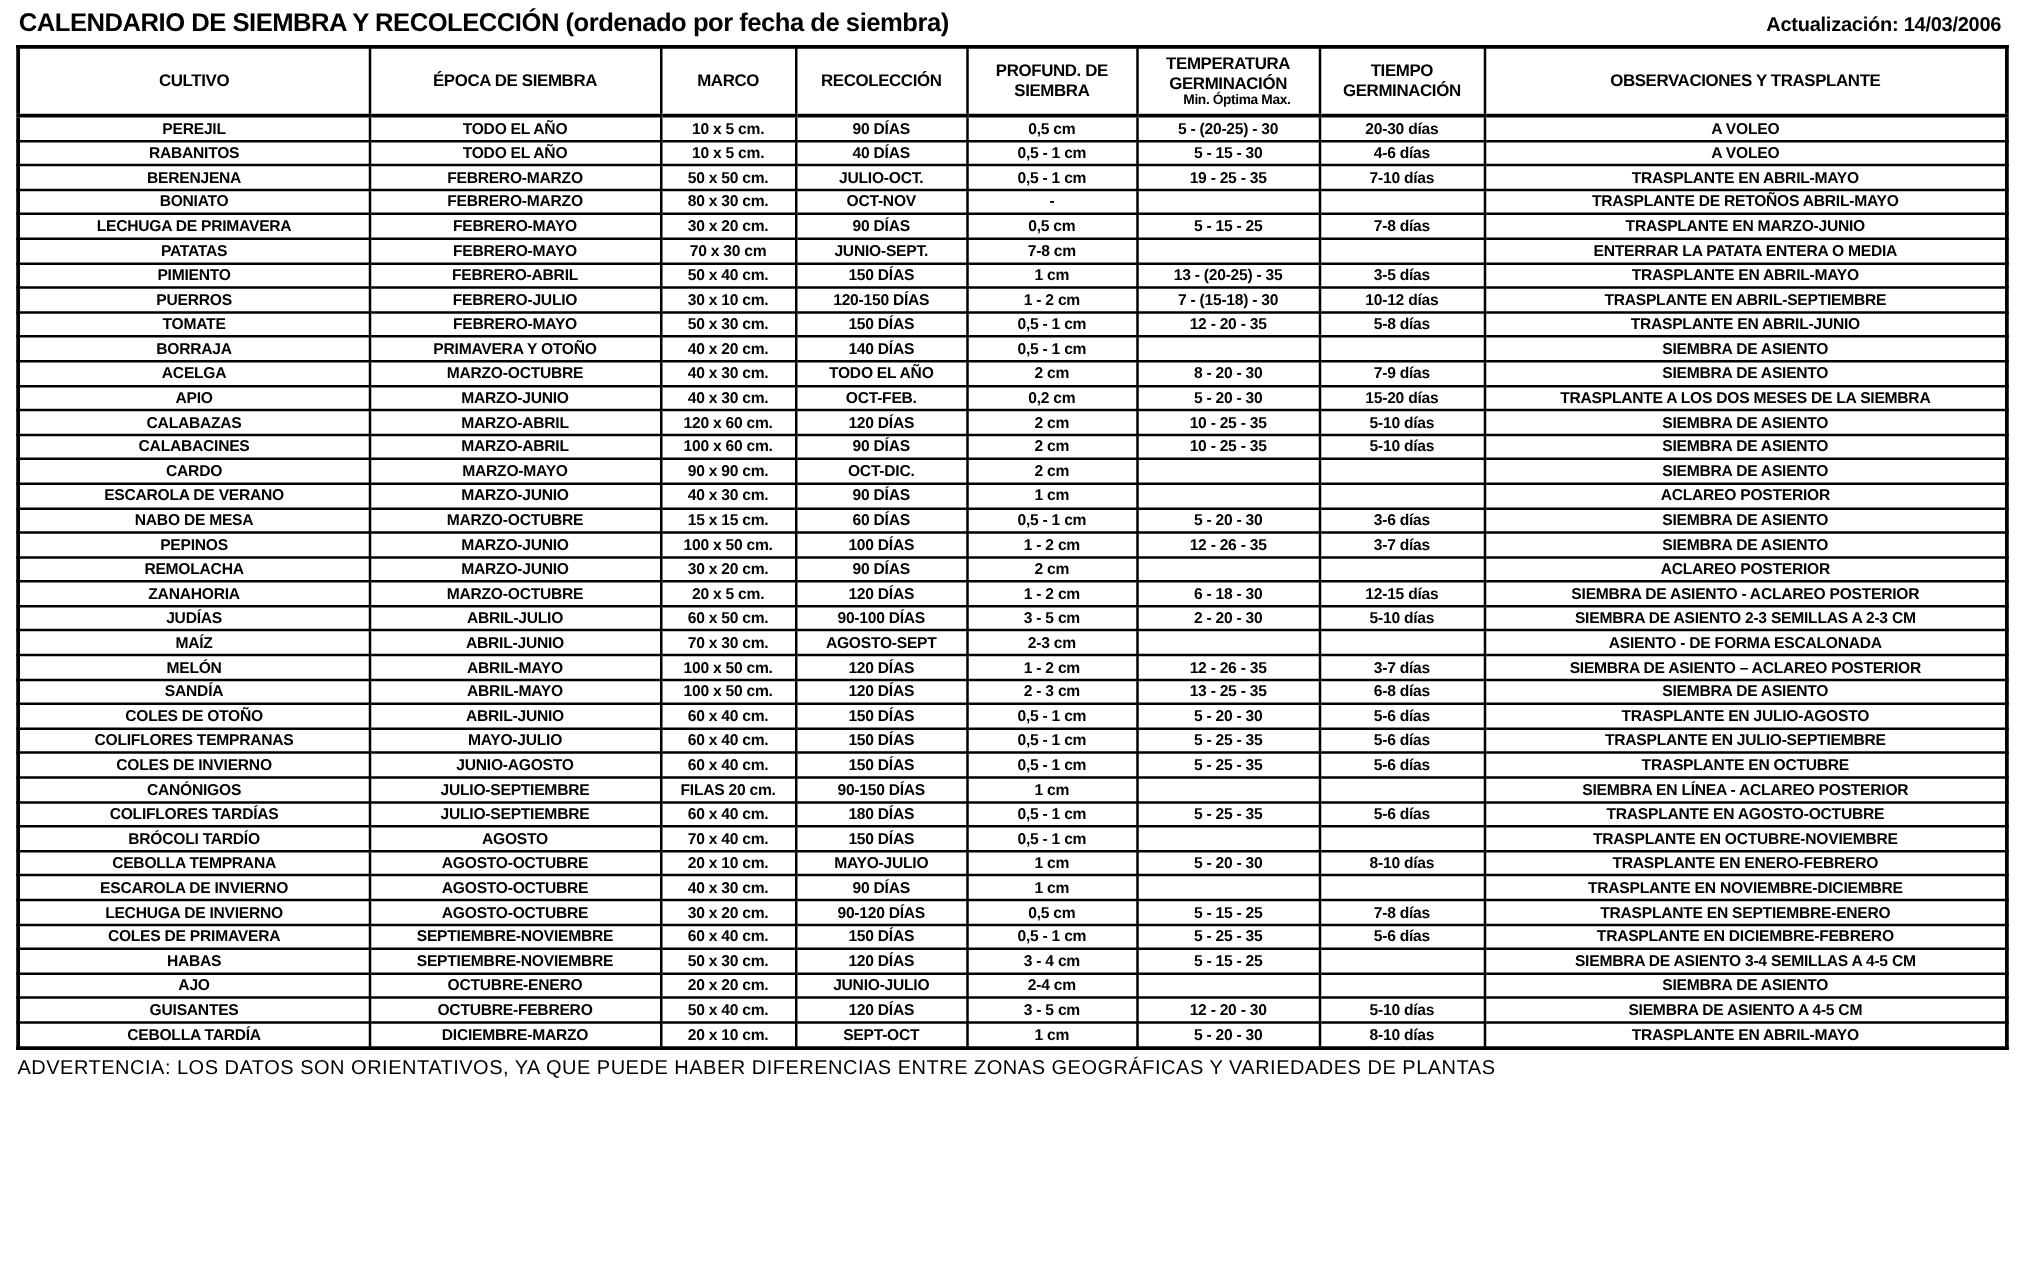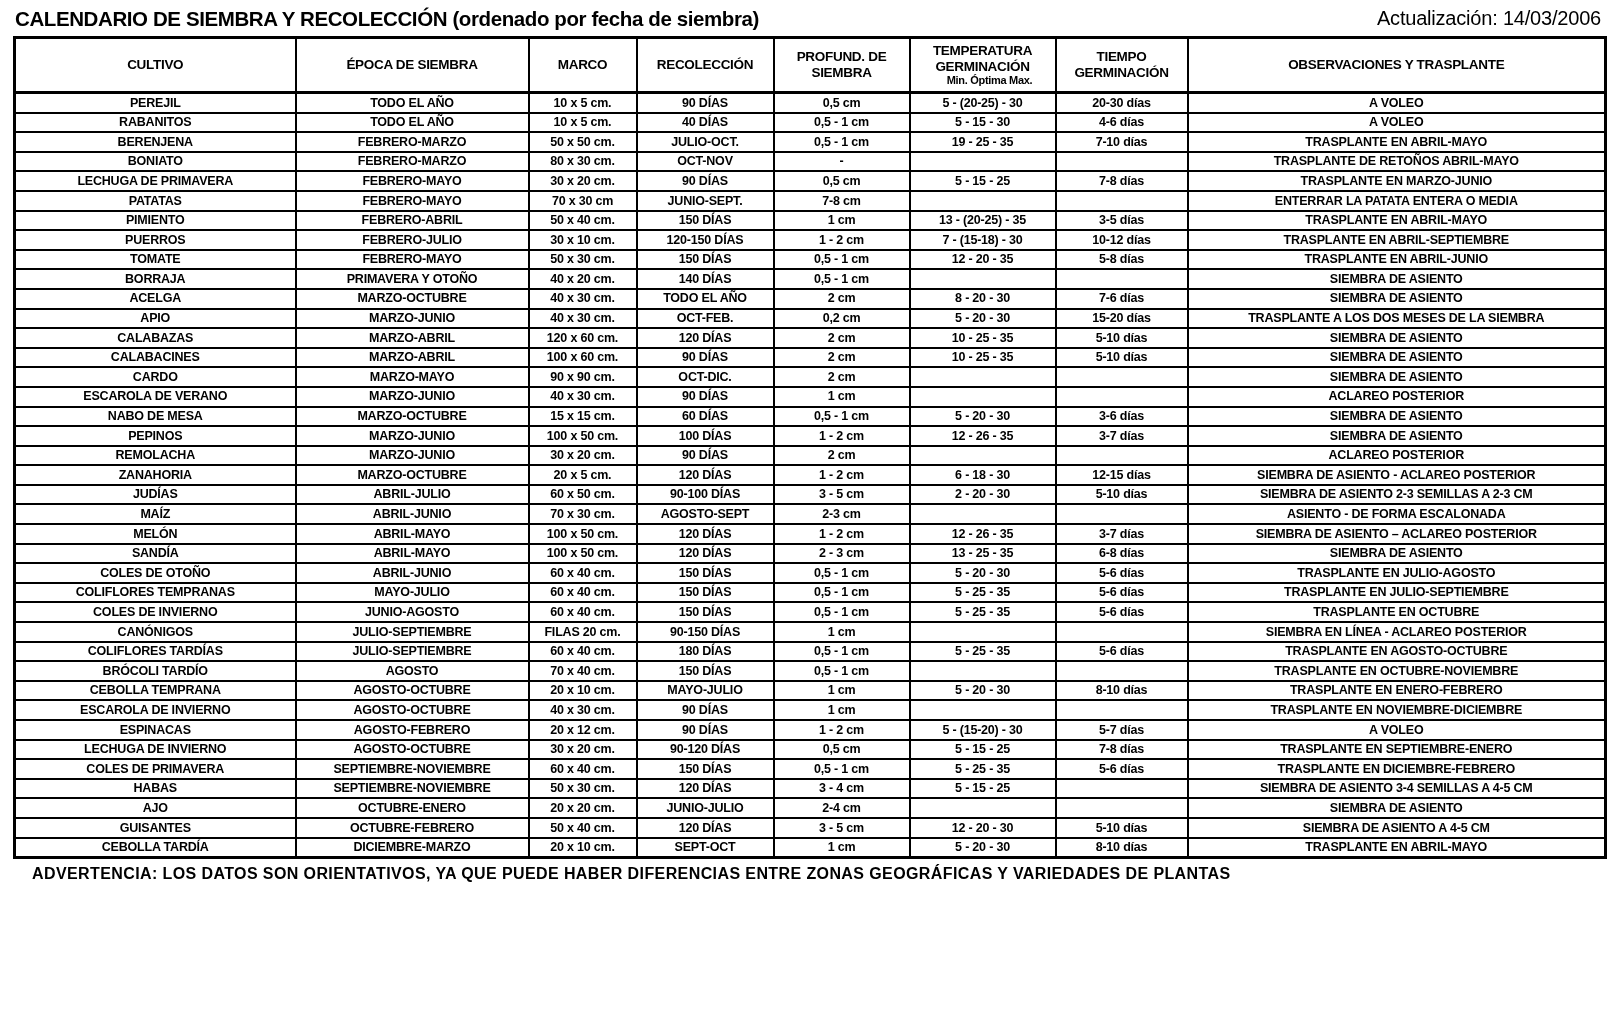--- a/index.html
+++ b/index.html
@@ -24,22 +24,22 @@
     align-items: flex-end;
     padding: 0 16px 5px 15px;
   }
   .doc-title {
     font-size: 20.5px;
     font-weight: bold;
     letter-spacing: -0.4px;
     white-space: nowrap;
   }
   .updated {
-    font-size: 20px;
-    font-weight: normal;
+    font-size: 16px;
+    font-weight: bold;
     letter-spacing: -0.2px;
     white-space: nowrap;
     padding-bottom: 1px;
   }
   table.cal {
     table-layout: fixed;
     border-collapse: collapse;
     margin-left: 13px;
     width: 1591px;
     border: 3px solid #000;
@@ -67,23 +67,23 @@
     padding-left: 14px;
   }
   table.cal tbody td {
     height: 17.6px;
     font-size: 12.5px;
     line-height: 1;
     letter-spacing: -0.2px;
     padding: 0 3px;
   }
   .footer-note {
-    margin: 6px 16px 0 32px;
+    margin: 6px 16px 0 14px;
     font-size: 16px;
-    font-weight: bold;
+    font-weight: normal;
     letter-spacing: 0.4px;
     white-space: nowrap;
   }
 </style>
 </head>
 <body>
 
 <div class="page">
 
   <div class="title-bar">
@@ -239,21 +239,21 @@
     <td></td>
     <td>SIEMBRA DE ASIENTO</td>
   </tr>
         <tr>
     <td>ACELGA</td>
     <td>MARZO-OCTUBRE</td>
     <td>40 x 30 cm.</td>
     <td>TODO EL AÑO</td>
     <td>2 cm</td>
     <td>8 - 20 - 30</td>
-    <td>7-6 días</td>
+    <td>7-9 días</td>
     <td>SIEMBRA DE ASIENTO</td>
   </tr>
         <tr>
     <td>APIO</td>
     <td>MARZO-JUNIO</td>
     <td>40 x 30 cm.</td>
     <td>OCT-FEB.</td>
     <td>0,2 cm</td>
     <td>5 - 20 - 30</td>
     <td>15-20 días</td>
@@ -453,30 +453,20 @@
     <td>ESCAROLA DE INVIERNO</td>
     <td>AGOSTO-OCTUBRE</td>
     <td>40 x 30 cm.</td>
     <td>90 DÍAS</td>
     <td>1 cm</td>
     <td></td>
     <td></td>
     <td>TRASPLANTE EN NOVIEMBRE-DICIEMBRE</td>
   </tr>
         <tr>
-    <td>ESPINACAS</td>
-    <td>AGOSTO-FEBRERO</td>
-    <td>20 x 12 cm.</td>
-    <td>90 DÍAS</td>
-    <td>1 - 2 cm</td>
-    <td>5 - (15-20) - 30</td>
-    <td>5-7 días</td>
-    <td>A VOLEO</td>
-  </tr>
-        <tr>
     <td>LECHUGA DE INVIERNO</td>
     <td>AGOSTO-OCTUBRE</td>
     <td>30 x 20 cm.</td>
     <td>90-120 DÍAS</td>
     <td>0,5 cm</td>
     <td>5 - 15 - 25</td>
     <td>7-8 días</td>
     <td>TRASPLANTE EN SEPTIEMBRE-ENERO</td>
   </tr>
         <tr>

